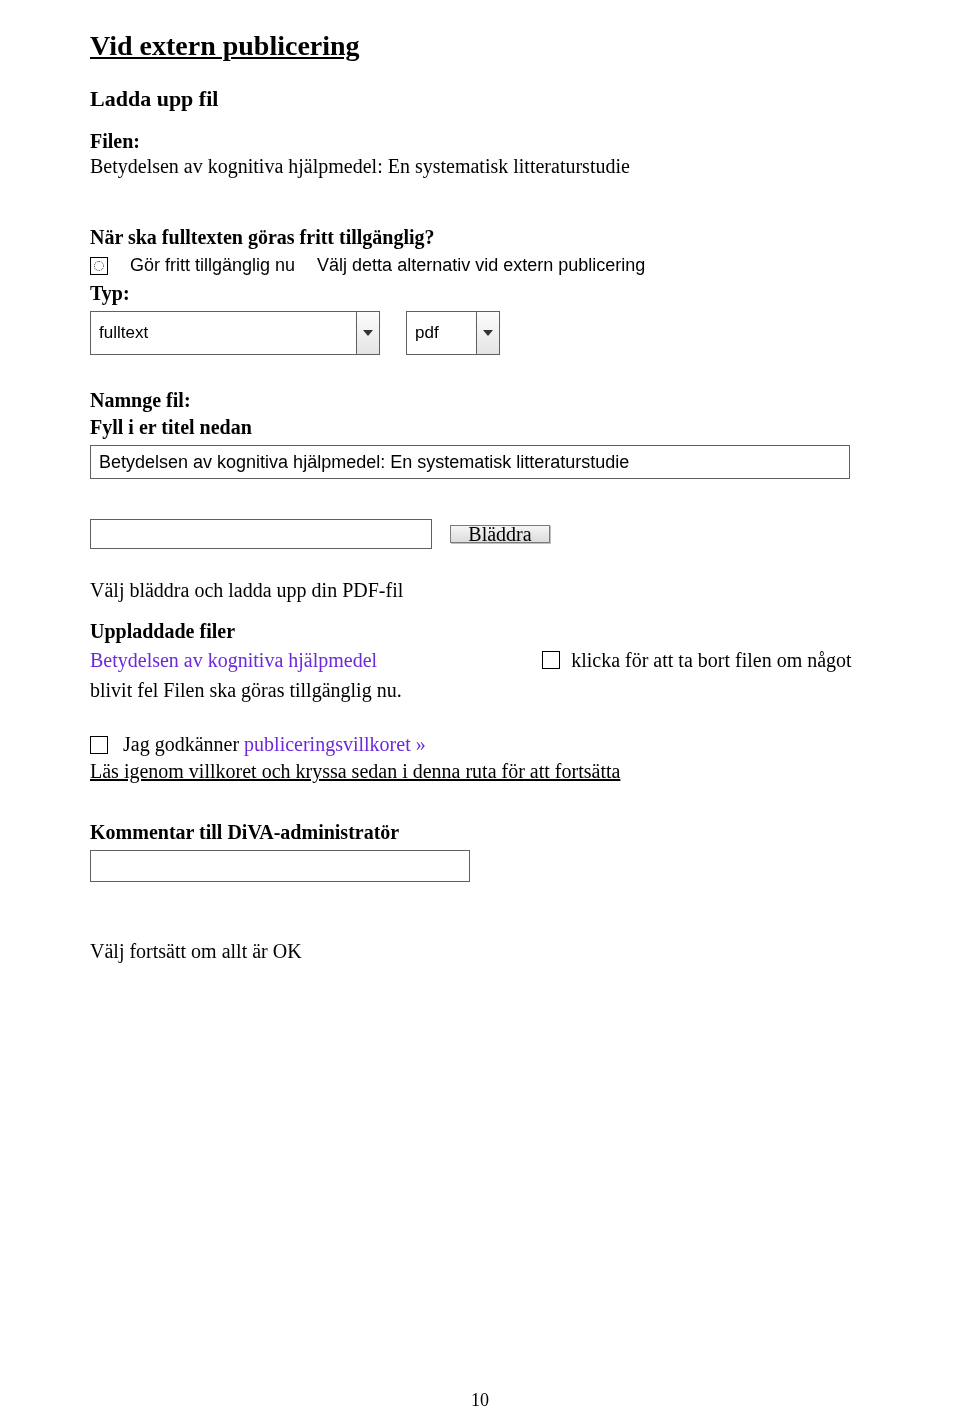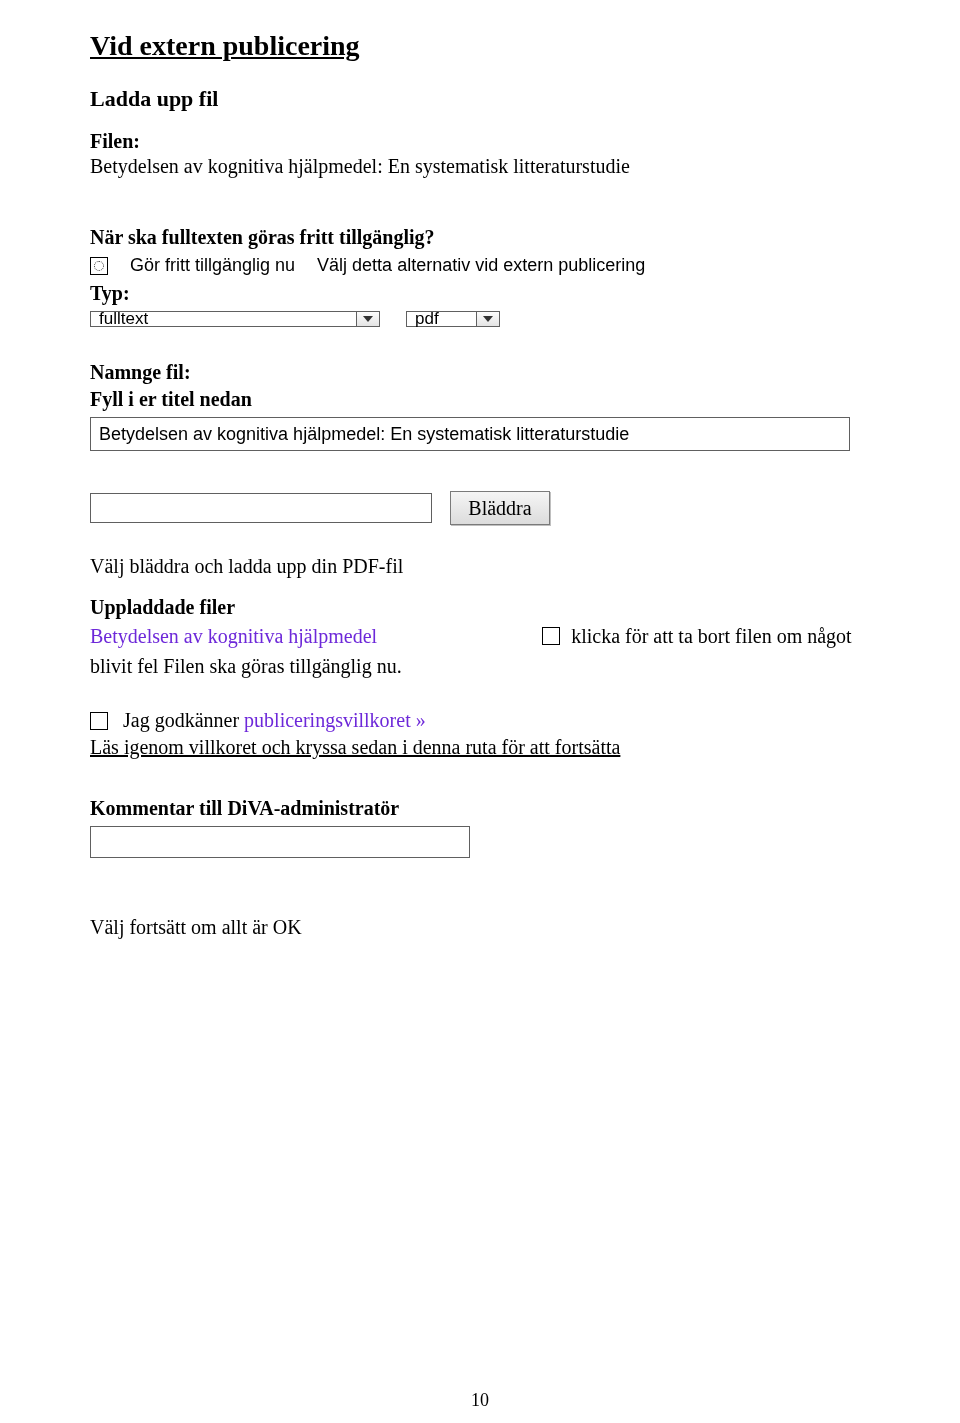--- a/index.html
+++ b/index.html
@@ -64,21 +64,21 @@
     font-size: 18px;
   }
   .dropdowns {
     display: flex;
     gap: 26px;
     margin: 6px 0 34px 0;
   }
   .dropdown {
     display: flex;
     align-items: center;
-    height: 16px;
+    height: 44px;
     border: 1px solid #606060;
     background: #fff;
     font-family: Arial, Helvetica, sans-serif;
     font-size: 17px;
     padding-left: 8px;
     box-sizing: border-box;
   }
   .dropdown .dd-label {
     flex: 1;
   }
@@ -116,21 +116,21 @@
   }
   .file-path-input {
     width: 342px;
     height: 30px;
     border: 1px solid #606060;
     background: #fff;
     box-sizing: border-box;
   }
   .browse-button {
     width: 100px;
-    height: 34px;
+    height: 18px;
     border: 1px solid #7a7a7a;
     box-shadow: 1px 1px 0 rgba(0,0,0,0.25);
     background: linear-gradient(#f5f5f5, #dcdcdc);
     font-family: "Times New Roman", Times, serif;
     font-size: 20px;
     display: flex;
     align-items: center;
     justify-content: center;
     box-sizing: border-box;
   }

